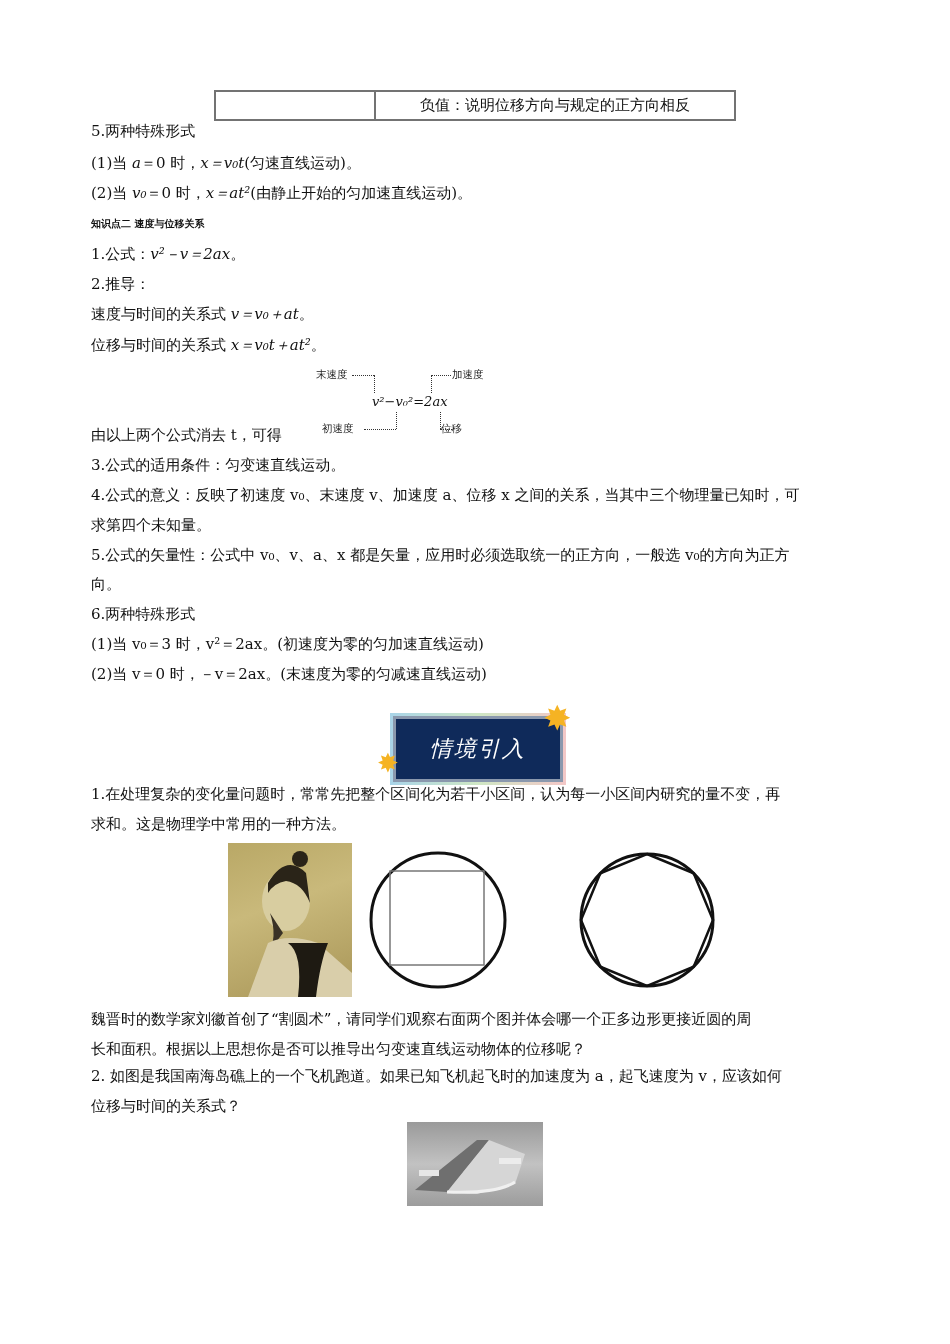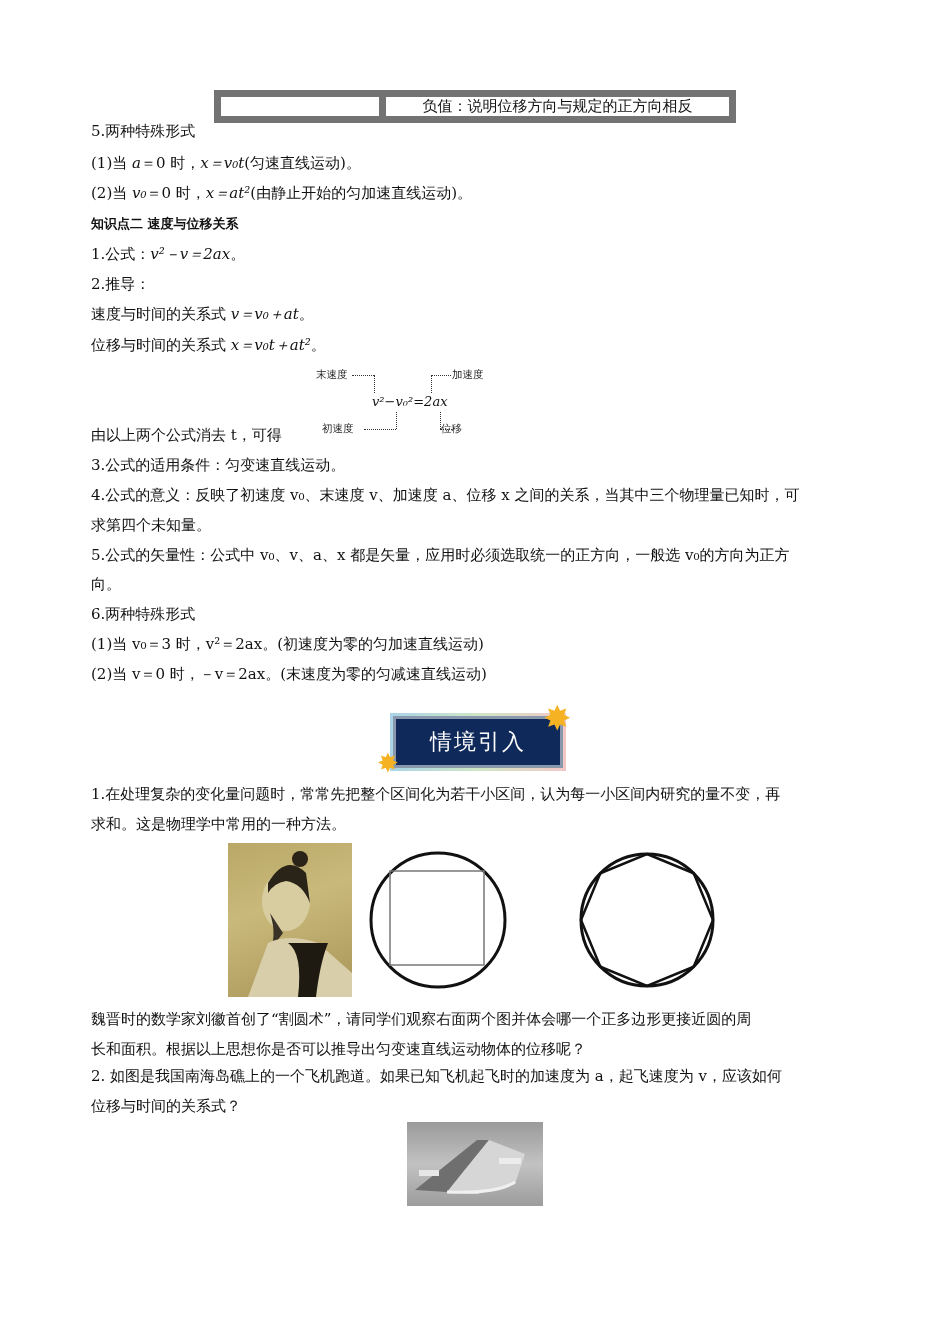--- a/index.html
+++ b/index.html
@@ -1,33 +1,33 @@
 <!DOCTYPE html>
 <html><head>
 <meta charset="utf-8">
 <style>
   html, body { margin: 0; padding: 0; background: #ffffff; }
   body { width: 950px; height: 1344px; position: relative; overflow: hidden;
          font-family: "DejaVu Serif", "Liberation Serif", serif; color: #111; }
   .abs { position: absolute; }
   .line { position: absolute; left: 91px; font-size: 15px; line-height: 20px; white-space: nowrap; }
-  .bold { font-weight: bold; font-family: "DejaVu Sans", "Liberation Sans", sans-serif; font-size: 13px; }
+  .bold { font-weight: bold; font-family: "DejaVu Sans", "Liberation Sans", sans-serif; font-size: 10px; }
   i { font-style: italic; }
   table.tbl { position: absolute; left: 214px; top: 90px; width: 522px; height: 31px;
               border-collapse: collapse; }
-  table.tbl td { border: 7px solid #737373; font-size: 15px; padding: 0; }
+  table.tbl td { border: 2px solid #737373; font-size: 15px; padding: 0; }
   table.tbl td.c1 { width: 158px; }
   table.tbl td.c2 { text-align: center; }
   .diag { position: absolute; left: 300px; top: 366px; width: 190px; height: 74px;
           font-size: 11px; margin-left: 14px; }
   .diag .lbl { position: absolute; font-family: "DejaVu Sans", sans-serif; font-size: 10.5px; color: #222; }
   .diag .eq { position: absolute; left: 58px; top: 28px; font-size: 13px; font-style: italic; }
   .dot { position: absolute; border: 0 dotted #333; }
-  .banner { position: absolute; left: 390px; top: 713px; width: 176px; height: 58px;
-            background: linear-gradient(90deg,#a9d4e8,#cfe7c4,#f3c7c7); padding: 3px; box-sizing: border-box; }
+  .banner { position: absolute; left: 390px; top: 713px; width: 176px; height: 72px;
+            background: linear-gradient(90deg,#a9d4e8,#cfe7c4,#f3c7c7); padding: 3px; box-sizing: border-box; font-style: italic; }
   .banner-inner { width: 100%; height: 100%; background: #0f2a5a; border: 3px solid #8a98ad;
                   box-sizing: border-box; display: flex; align-items: center; justify-content: center;
                   color: #fff; font-family: "DejaVu Sans", sans-serif; font-size: 22px; letter-spacing: 2px; }
   .star { position: absolute; color: #f5b323; font-family: "DejaVu Sans", sans-serif; }
   .portrait { position: absolute; left: 228px; top: 843px; width: 124px; height: 154px;
               background: linear-gradient(160deg,#b9a866 0%,#c9b97b 40%,#a89557 100%); overflow: hidden; }
   .runway { position: absolute; left: 407px; top: 1122px; width: 136px; height: 84px;
             background: linear-gradient(180deg,#9a9a9a,#c2c2c2 50%,#9c9c9c); overflow: hidden; }
 </style>
 </head>

